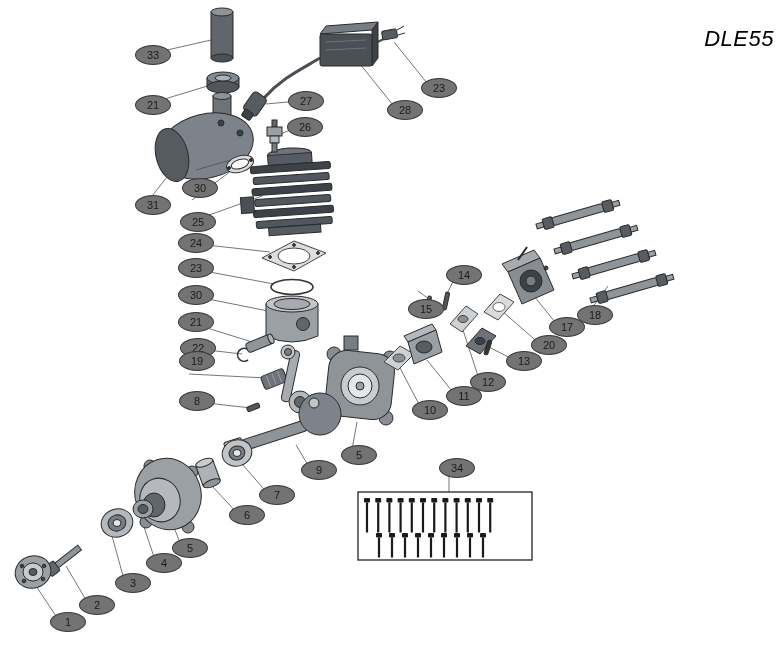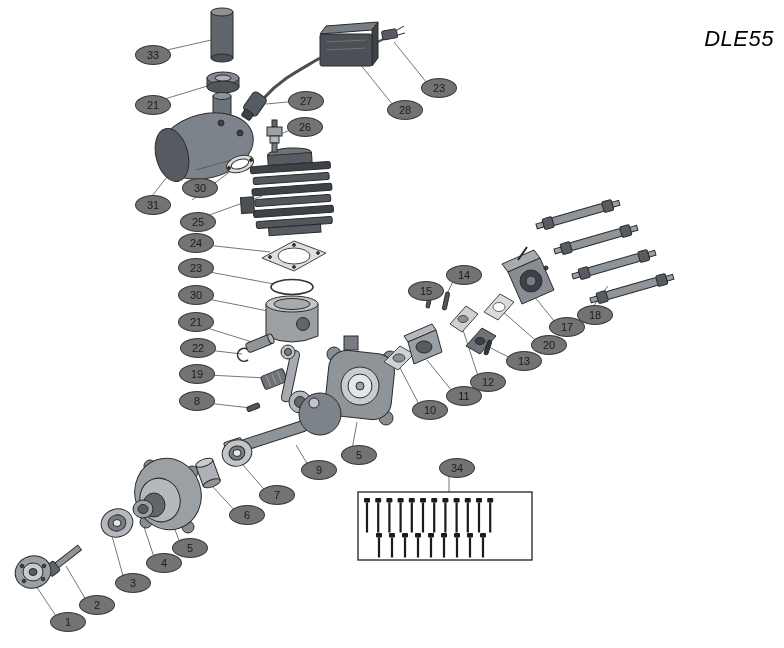--- a/index.html
+++ b/index.html
@@ -376,34 +376,34 @@
   <div class="callout" style="left:145px;top:55px">33</div>
   <div class="callout" style="left:145px;top:105px">21</div>
   <div class="callout" style="left:145px;top:205px">31</div>
   <div class="callout" style="left:192px;top:188px">30</div>
   <div class="callout" style="left:190px;top:222px">25</div>
   <div class="callout" style="left:188px;top:243px">24</div>
   <div class="callout" style="left:188px;top:268px">23</div>
   <div class="callout" style="left:188px;top:295px">30</div>
   <div class="callout" style="left:188px;top:322px">21</div>
   <div class="callout" style="left:190px;top:348px">22</div>
-  <div class="callout" style="left:189px;top:374px">19</div>
+  <div class="callout" style="left:189px;top:361px">19</div>
   <div class="callout" style="left:189px;top:401px">8</div>
   <div class="callout" style="left:298px;top:101px">27</div>
   <div class="callout" style="left:297px;top:127px">26</div>
   <div class="callout" style="left:397px;top:110px">28</div>
   <div class="callout" style="left:431px;top:88px">23</div>
   <div class="callout" style="left:311px;top:470px">9</div>
   <div class="callout" style="left:351px;top:455px">5</div>
   <div class="callout" style="left:422px;top:410px">10</div>
   <div class="callout" style="left:456px;top:396px">11</div>
   <div class="callout" style="left:480px;top:382px">12</div>
   <div class="callout" style="left:516px;top:361px">13</div>
   <div class="callout" style="left:456px;top:275px">14</div>
-  <div class="callout" style="left:418px;top:291px">15</div>
+  <div class="callout" style="left:418px;top:309px">15</div>
   <div class="callout" style="left:541px;top:345px">20</div>
   <div class="callout" style="left:559px;top:327px">17</div>
   <div class="callout" style="left:587px;top:315px">18</div>
   <div class="callout" style="left:449px;top:468px">34</div>
   <div class="callout" style="left:60px;top:622px">1</div>
   <div class="callout" style="left:89px;top:605px">2</div>
   <div class="callout" style="left:125px;top:583px">3</div>
   <div class="callout" style="left:156px;top:563px">4</div>
   <div class="callout" style="left:182px;top:548px">5</div>
   <div class="callout" style="left:239px;top:515px">6</div>

